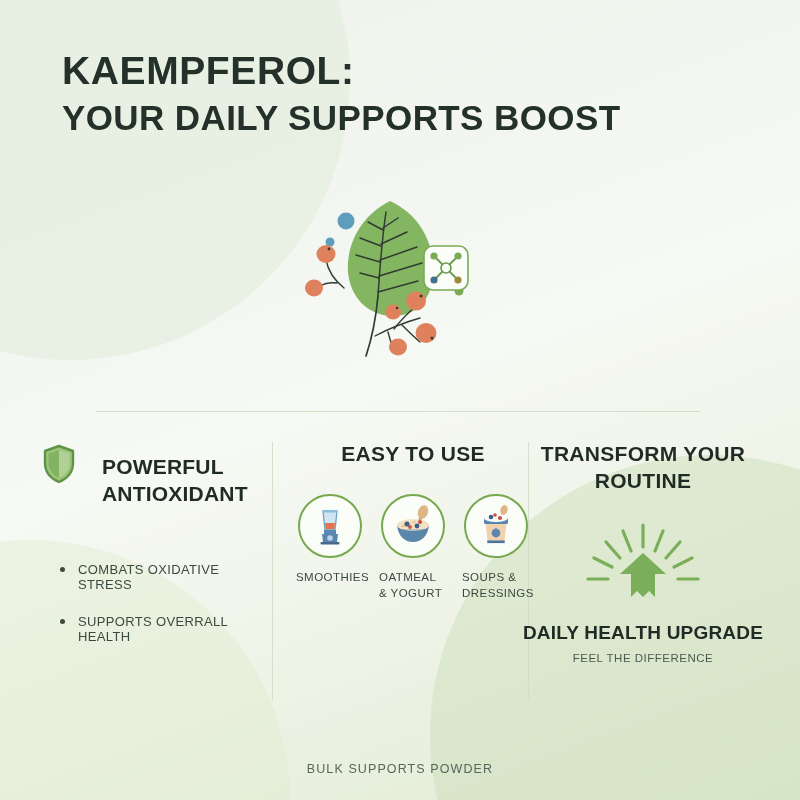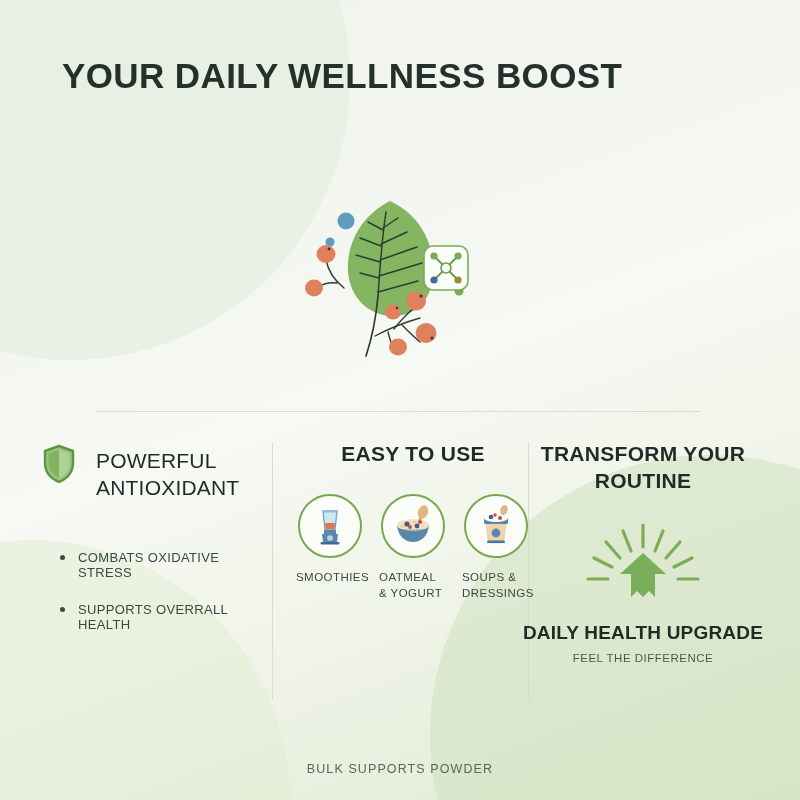--- a/index.html
+++ b/index.html
@@ -115,25 +115,25 @@
     display: flex;
     align-items: flex-start;
     gap: 12px;
   }
   #shield-icon {
     flex: 0 0 auto;
     margin-top: 4px;
   }
   .col-heading-left {
     font-size: 21px;
-    font-weight: normal;
+    font-weight: bold;
     color: #1f2b24;
     line-height: 1.28;
     letter-spacing: .2px;
-    margin: 8px;
+    margin: 14px;
   }
   #bullets {
     margin: 40px 0 0 18px;
     padding: 0;
     list-style: none;
   }
   #bullets li {
     position: relative;
     font-size: 13px;
     letter-spacing: .35px;
@@ -239,21 +239,22 @@
 </head>
 <body>
 
 <div id="canvas">
 
   <div class="blob" id="blob-topleft"></div>
   <div class="blob" id="blob-bottomleft"></div>
   <div class="blob" id="blob-bottomright"></div>
 
   <div id="header">
-    <div class="title-line2">YOUR DAILY WELLNESS BOOST</div>
+    <div class="title-line1">KAEMPFEROL:</div>
+    <div class="title-line2">YOUR DAILY SUPPORTS BOOST</div>
   </div>
 
   <div id="hero">
     <svg width="230" height="190" viewBox="0 0 230 190">
 
       <circle cx="56" cy="33" r="8.5" fill="#5f9dbe"></circle>
       <circle cx="40" cy="54" r="4.5" fill="#5f9dbe"></circle>
       <circle cx="169" cy="103" r="4.5" fill="#7aab55"></circle>
 
       <path d="M100 13 C132 28 145 58 143 88 C141 113 125 128 103 128 C78 128 60 109 58 84 C56 55 72 27 100 13 Z" fill="#84b661"></path>

